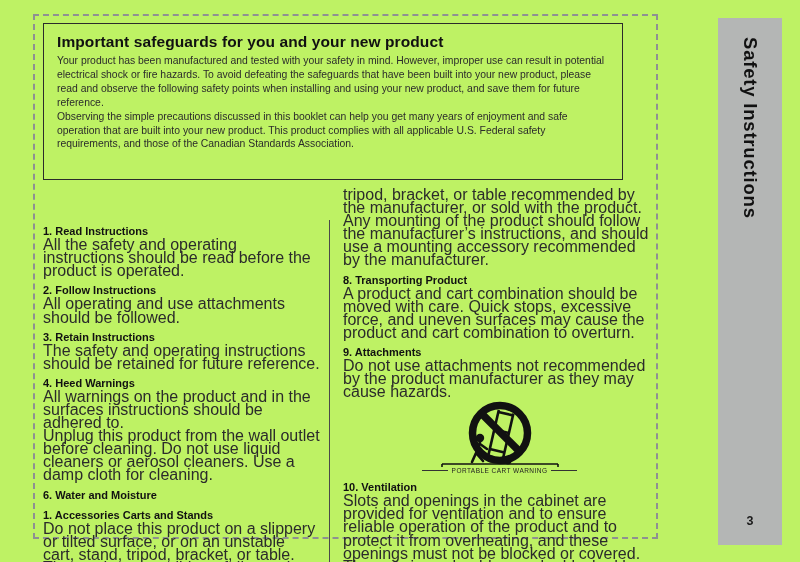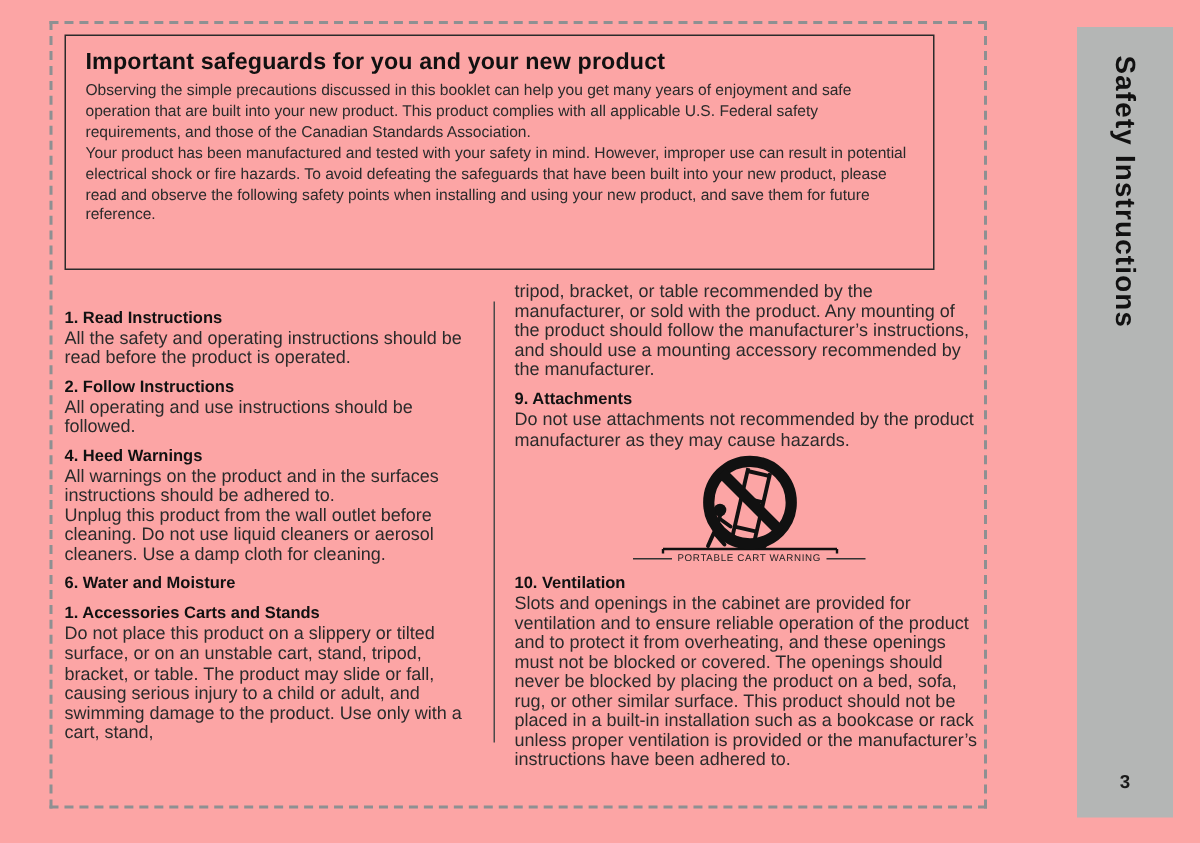--- a/index.html
+++ b/index.html
@@ -1,17 +1,17 @@
 <!DOCTYPE html>
 <html><head>
 <meta charset="utf-8">
 <style>
   html,body{margin:0;padding:0;background:#ffffff;}
   .page{
-    position:relative;width:800px;height:562px;background:#fca5a5;
+    position:relative;width:800px;height:562px;background:#bef264;
     font-family:"Liberation Sans","DejaVu Sans",sans-serif;color:#2b2b2b;overflow:hidden;
   }
   .dashed-frame{
     position:absolute;left:33px;top:14px;width:625px;height:525px;
     border:2px dashed #8e9092;box-sizing:border-box;
   }
   .header-box{
     position:absolute;left:43px;top:23px;width:580px;height:157px;
     border:1.5px solid #2b2b2b;box-sizing:border-box;padding:9px 13px 0 13px;
   }
@@ -19,21 +19,21 @@
     font-size:15.5px;font-weight:bold;color:#111;margin:0 0 3px 0;letter-spacing:.1px;
   }
   .header-box p{font-size:10.4px;line-height:13.9px;margin:0;}
   .columns{
     position:absolute;left:43px;top:182px;width:613px;display:flex;align-items:center;
   }
   .col-left{width:287px;box-sizing:border-box;padding-right:9px;border-right:1px solid #4a4a4a;}
   .col-right{flex:1;box-sizing:border-box;padding-left:13px;}
   .section h3{font-size:11px;line-height:13px;font-weight:bold;color:#111;margin:7px 0 0 0;}
   .section:first-child h3{margin-top:5px;}
-  .section p, .cont-par{font-size:12px;line-height:13.1px;margin:0;}
+  .section p, .cont-par{font-size:16px;line-height:13.1px;margin:0;}
   .cont-par{margin-top:6px;}
   .cart-block{width:100%;text-align:center;margin:3px 0 1px 0;}
   .cart-block svg{display:block;margin:0 auto;}
   .cart-caption-row{display:flex;align-items:center;justify-content:center;gap:4px;margin-top:-2px;}
   .cart-caption-row .rule{width:26px;height:0;border-top:1.5px solid #333;}
   .cart-caption{font-size:6.5px;letter-spacing:.45px;color:#222;white-space:nowrap;}
   .sidebar{
     position:absolute;left:718px;top:18px;width:64px;height:527px;background:#b4b6b5;
   }
   .sidebar-title{
@@ -48,54 +48,62 @@
 </style>
 </head>
 <body>
 
 <div class="page">
 
   <div class="dashed-frame"></div>
 
   <div class="header-box">
     <h1 class="header-title">Important safeguards for you and your new product</h1>
+    <p>Your product has been manufactured and tested with your safety in mind. However, improper use can result in potential electrical shock or fire hazards. To avoid defeating the safeguards that have been built into your new product, please read and observe the following safety points when installing and using your new product, and save them for future reference.</p>
     <p>Observing the simple precautions discussed in this booklet can help you get many years of enjoyment and safe operation that are built into your new product. This product complies with all applicable U.S. Federal safety requirements, and those of the Canadian Standards Association.</p>
-    <p>Your product has been manufactured and tested with your safety in mind. However, improper use can result in potential electrical shock or fire hazards. To avoid defeating the safeguards that have been built into your new product, please read and observe the following safety points when installing and using your new product, and save them for future reference.</p>
   </div>
 
   <div class="columns">
 
     <div class="col-left">
       <div class="section">
         <h3>1. Read Instructions</h3>
         <p>All the safety and operating instructions should be read before the product is operated.</p>
       </div>
       <div class="section">
         <h3>2. Follow Instructions</h3>
-        <p>All operating and use instructions should be followed.</p>
+        <p>All operating and use attachments should be followed.</p>
+      </div>
+      <div class="section">
+        <h3>3. Retain Instructions</h3>
+        <p>The safety and operating instructions should be retained for future reference.</p>
       </div>
       <div class="section">
         <h3>4. Heed Warnings</h3>
         <p>All warnings on the product and in the surfaces instructions should be adhered to.</p>
       </div>
       <div class="section">
         <p>Unplug this product from the wall outlet before cleaning. Do not use liquid cleaners or aerosol cleaners. Use a damp cloth for cleaning.</p>
       </div>
       <div class="section">
         <h3>6. Water and Moisture</h3>
       </div>
       <div class="section">
         <h3>1. Accessories Carts and Stands</h3>
         <p>Do not place this product on a slippery or tilted surface, or on an unstable cart, stand, tripod, bracket, or table. The product may slide or fall, causing serious injury to a child or adult, and swimming damage to the product. Use only with a cart, stand,</p>
       </div>
     </div>
 
     <div class="col-right">
       <p class="cont-par">tripod, bracket, or table recommended by the manufacturer, or sold with the product. Any mounting of the product should follow the manufacturer’s instructions, and should use a mounting accessory recommended by the manufacturer.</p>
 
+      <div class="section">
+        <h3>8. Transporting Product</h3>
+        <p>A product and cart combination should be moved with care. Quick stops, excessive force, and uneven surfaces may cause the product and cart combination to overturn.</p>
+      </div>
       <div class="section">
         <h3>9. Attachments</h3>
         <p>Do not use attachments not recommended by the product manufacturer as they may cause hazards.</p>
       </div>
 
       <div class="cart-block">
         <svg width="132" height="68" viewBox="0 0 132 68" xmlns="http://www.w3.org/2000/svg">
 
           <line x1="8" y1="63" x2="124" y2="63" stroke="#111" stroke-width="1.6"></line>
           <line x1="8" y1="63" x2="8" y2="66" stroke="#111" stroke-width="1.6"></line>

